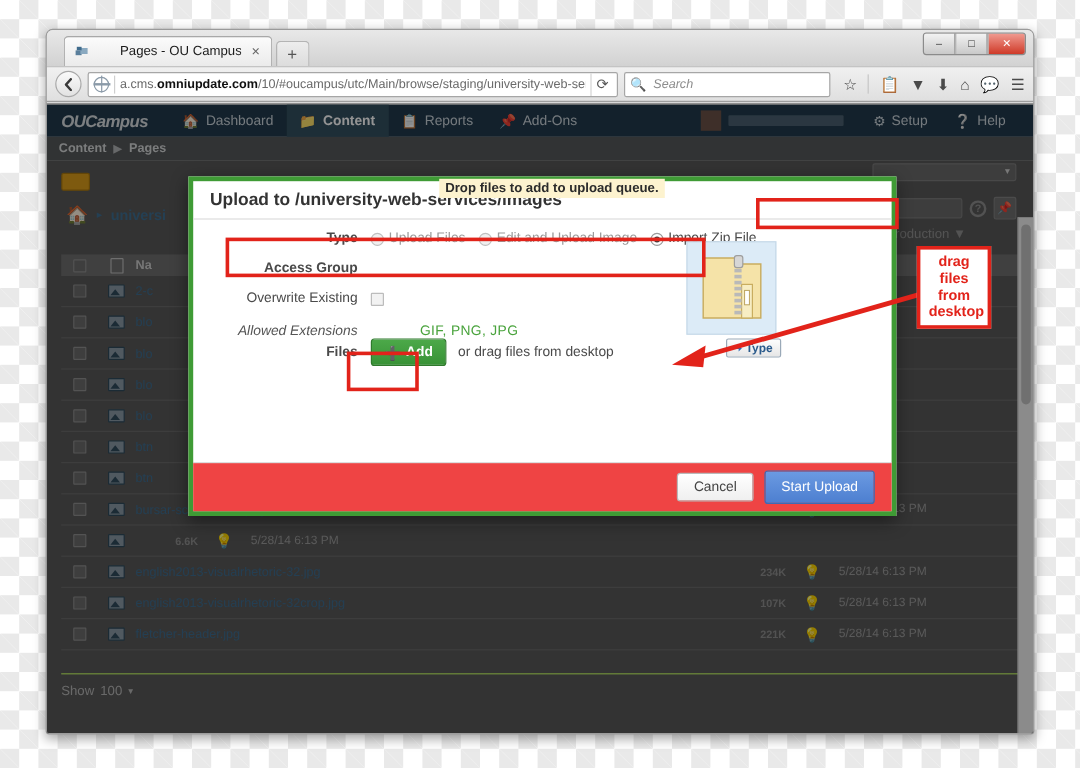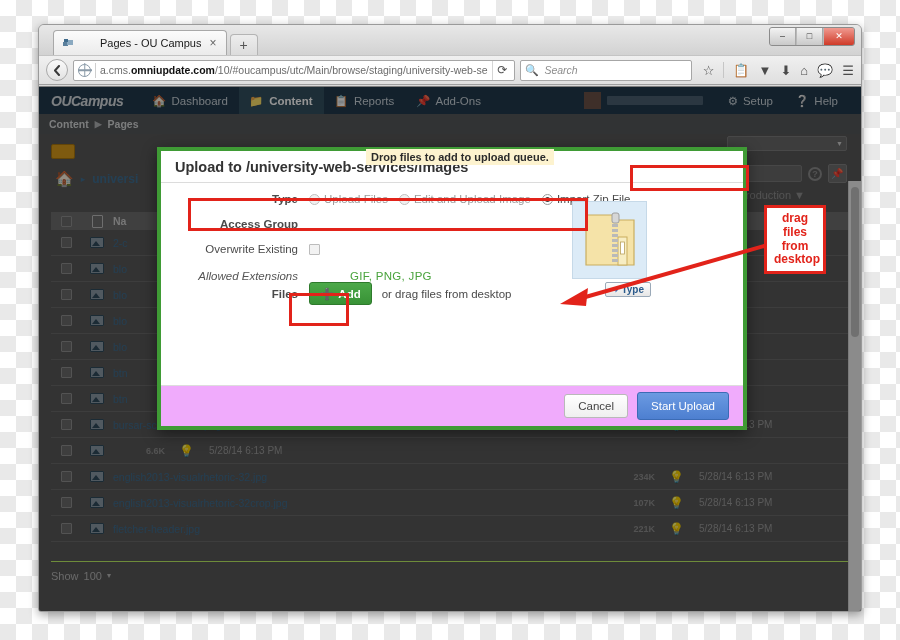--- a/index.html
+++ b/index.html
@@ -358,21 +358,21 @@
   .zipbadge{
     position:absolute; right:92px; top:99px;
     background:linear-gradient(#fdfdfd,#e6e6e6);
     border:1px solid #9aa9b8;border-radius:2px;
     font-size:10px;color:#2b5b8c;font-weight:bold;
     padding:1px 6px 1px 4px; display:flex;align-items:center;gap:3px;
   }
 
   .modal-foot{
     position:absolute;left:0;right:0;bottom:0;height:41px;
-    background:#f0abfc;border-top:1px solid #dddddd;
+    background:#ef4444;border-top:1px solid #dddddd;
     display:flex;align-items:center;justify-content:flex-end;gap:9px;
     padding-right:14px;
   }
   .btn-cancel{
     background:linear-gradient(#ffffff,#efefef);border:1px solid #b9b9b9;border-radius:3px;
     font-size:11.5px;color:#444;height:24px;padding:0 13px;display:flex;align-items:center;
   }
   .btn-start{
     background:linear-gradient(#6b9ae2,#4d7fd0);border:1px solid #3c6bb5;border-radius:3px;
     font-size:11.5px;color:#fff;height:28px;padding:0 13px;display:flex;align-items:center;

